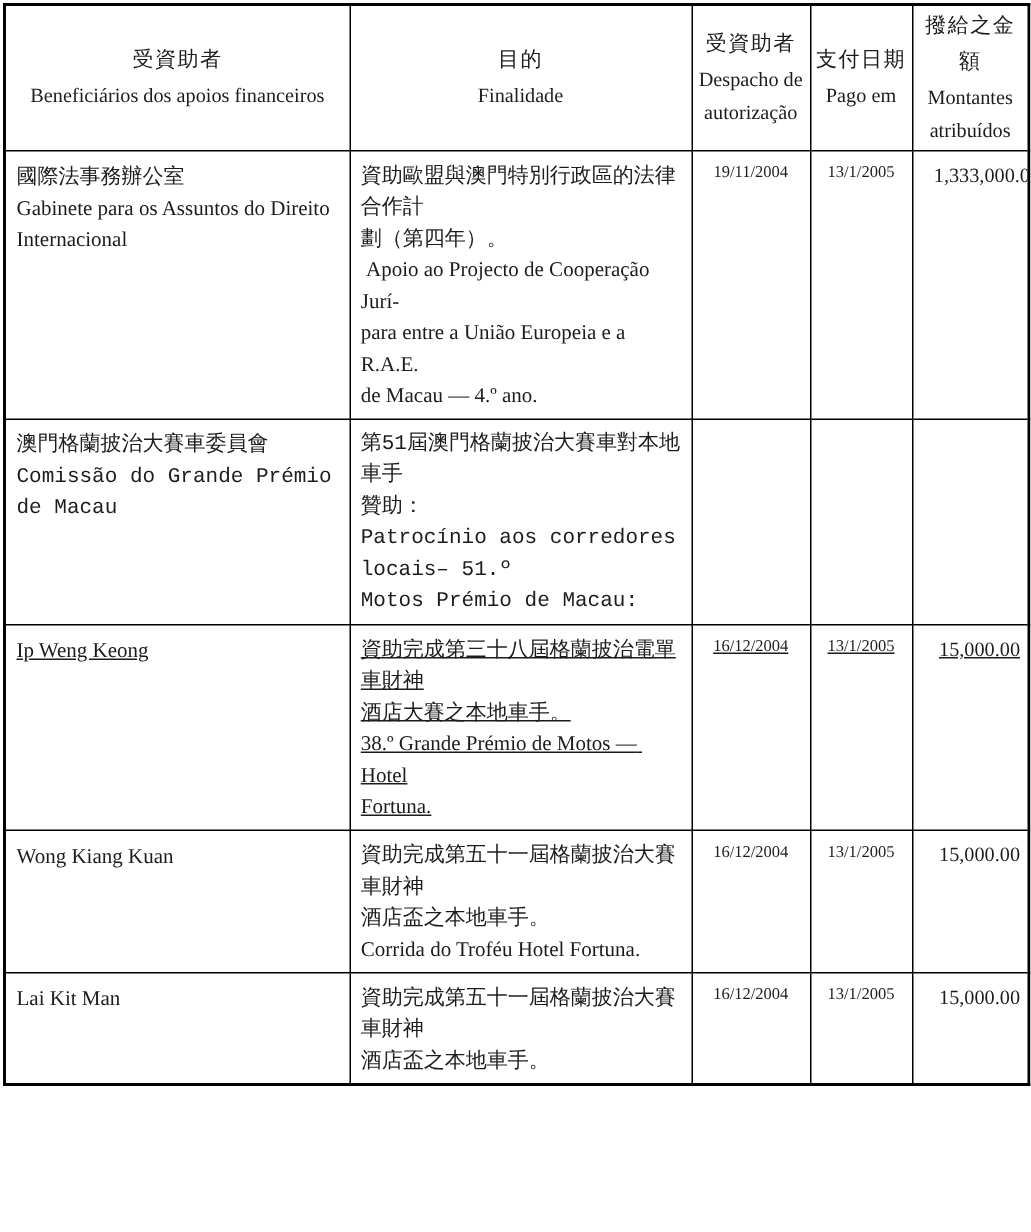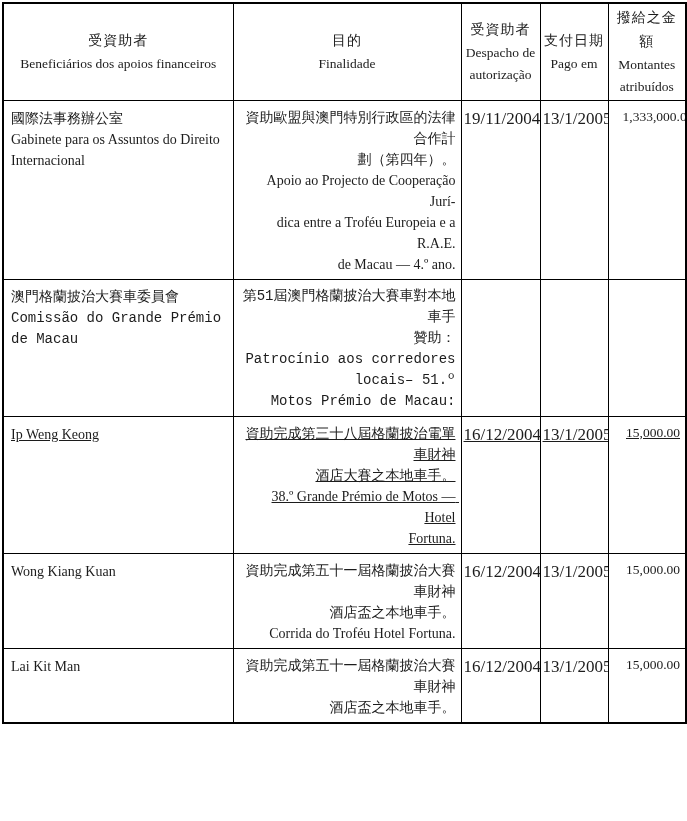--- a/index.html
+++ b/index.html
@@ -42,26 +42,26 @@
   td.c-ben {
     padding: 7px 6px 20px 7px;
     font-size: 14px;
     line-height: 21px;
     text-align: left;
   }
   td.c-pur {
     padding: 6px 5px 4px 7px;
     font-size: 14px;
     line-height: 21px;
-    text-align: right;
+    text-align: left;
     margin-top: 16px;
   }
   td.c-date {
     padding: 8px 2px 4px 2px;
-    font-size: 17px;
+    font-size: 11px;
     text-align: center;
   }
   td.c-amt {
     padding: 8px 5px 4px 14px;
     font-size: 13.5px;
     text-align: right;
   }
   .ln {
     white-space: pre-wrap;
   }
@@ -105,21 +105,21 @@
       <tr style="height: 110px;">
     <td class="c-ben">
           <div class="ln">國際法事務辦公室</div>
           <div class="ln">Gabinete para os Assuntos do Direito</div>
           <div class="ln">Internacional</div>
         </td>
     <td class="c-pur">
           <div class="ln">資助歐盟與澳門特別行政區的法律合作計</div>
           <div class="ln">劃（第四年）。</div>
           <div class="ln"> Apoio ao Projecto de Cooperação Jurí-</div>
-          <div class="ln">dica entre a Troféu Europeia e a R.A.E.</div>
+          <div class="ln">para entre a União Europeia e a R.A.E.</div>
           <div class="ln">de Macau — 4.º ano.</div>
         </td>
     <td class="c-date">19/11/2004</td>
     <td class="c-date">13/1/2005</td>
     <td class="c-amt">1,333,000.00</td>
   </tr>
       <tr style="height: 89px; font-family: Liberation Mono, monospace;">
     <td class="c-ben">
           <div class="ln">澳門格蘭披治大賽車委員會</div>
           <div class="ln">Comissão do Grande Prémio de Macau</div>

